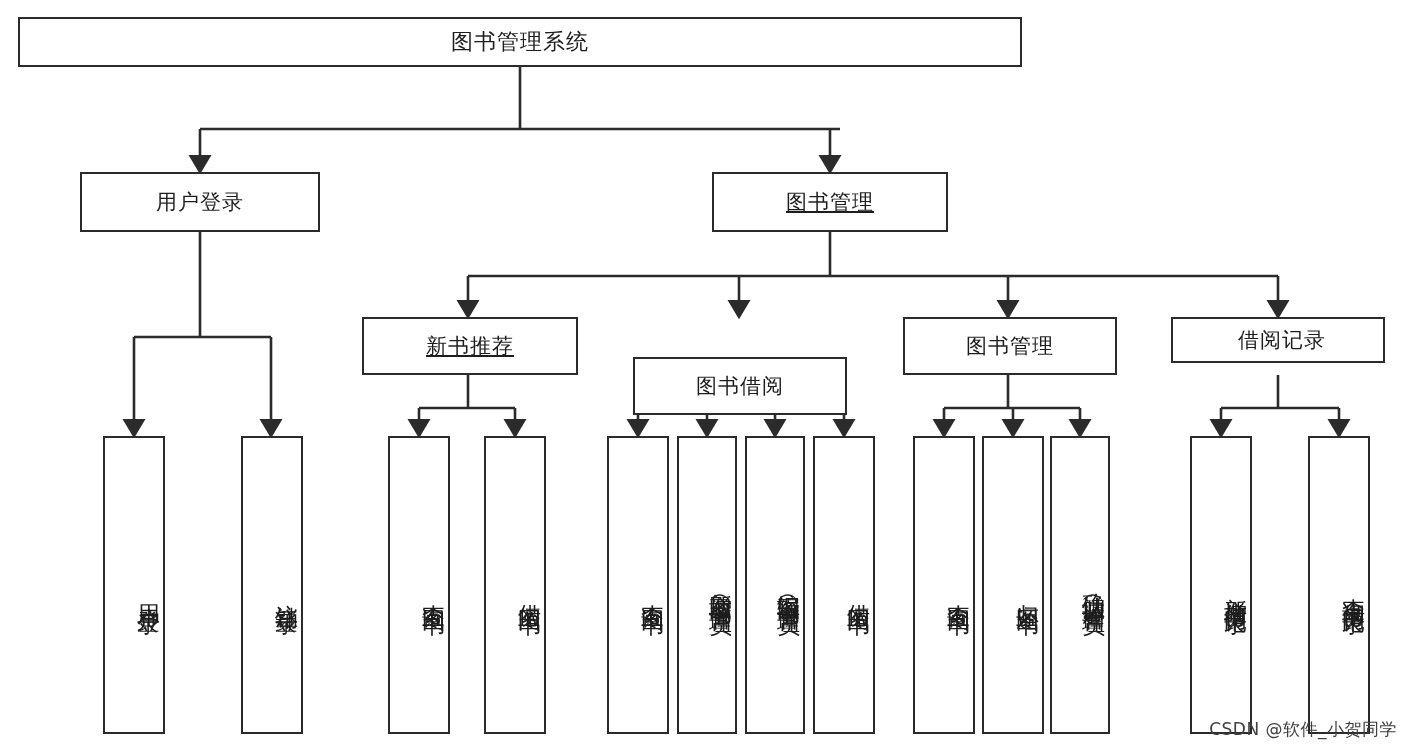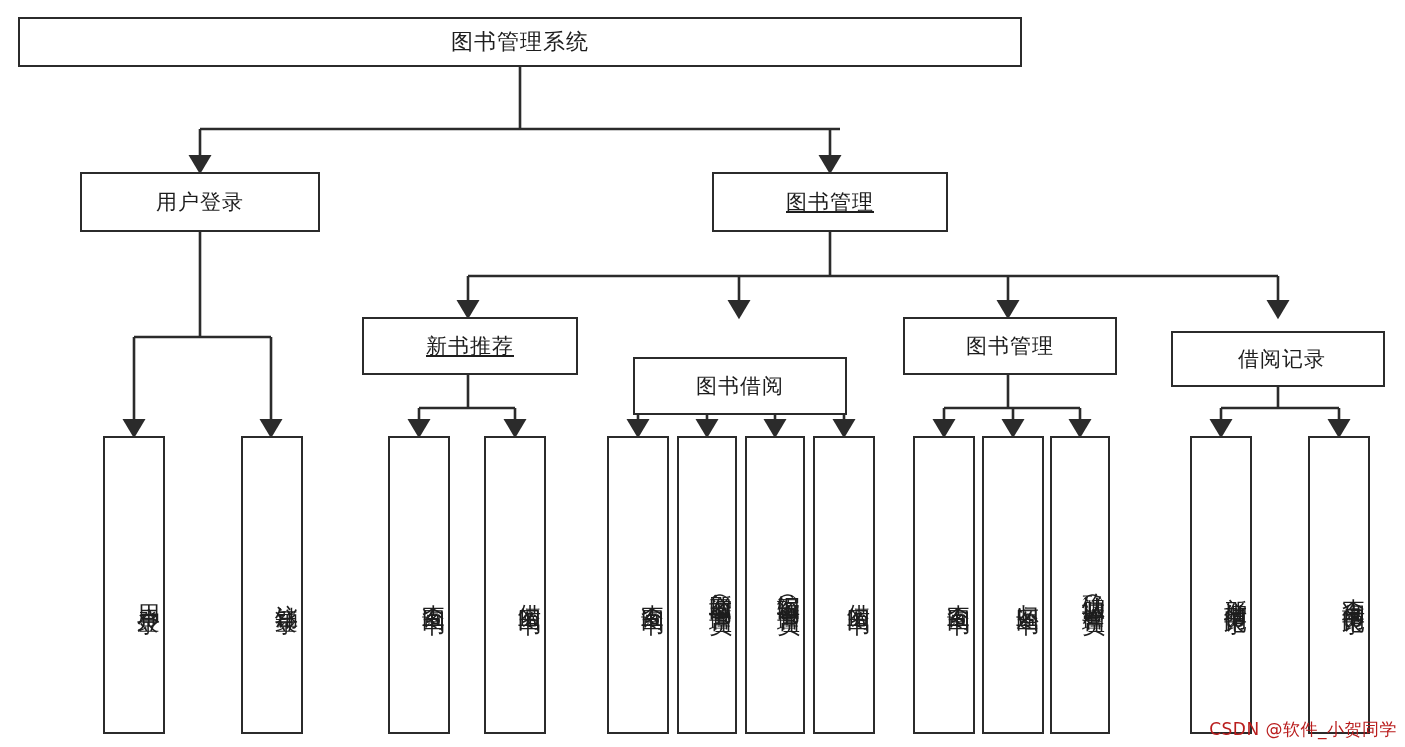--- a/index.html
+++ b/index.html
@@ -56,21 +56,21 @@
     writing-mode: vertical-rl;
     text-orientation: upright;
     display: block;
     text-align: left;
   }
   .watermark {
     position: absolute;
     right: 8px;
     bottom: 6px;
     font-size: 17px;
-    color: #b91c1c;
+    color: #404040;
     letter-spacing: 0.5px;
     white-space: nowrap;
   }
 </style>
 </head>
 <body>
 
 <div id="canvas">
 
   <svg class="wires" viewBox="0 0 1405 747">
@@ -136,21 +136,21 @@
 
   <div class="node horiz" style="left:362px; top:317px; width:216px; height:58px;text-decoration:underline;">
     <span>新书推荐</span>
   </div>
   <div class="node horiz" style="left:633px; top:317px; width:214px; height:58px;margin-top:40px;">
     <span>图书借阅</span>
   </div>
   <div class="node horiz" style="left:903px; top:317px; width:214px; height:58px;">
     <span>图书管理</span>
   </div>
-  <div class="node horiz" style="left:1171px; top:331px; width:214px; height:56px;padding-left:8px;">
+  <div class="node horiz" style="left:1171px; top:317px; width:214px; height:46px;padding-left:8px;">
     <span>借阅记录</span>
   </div>
 
   <div class="node leaf" style="left:103px; top:436px; width:62px; height:298px;">
     <span class="vtext">用户登录</span>
   </div>
   <div class="node leaf" style="left:241px; top:436px; width:62px; height:298px;">
     <span class="vtext">注销登录</span>
   </div>
 

